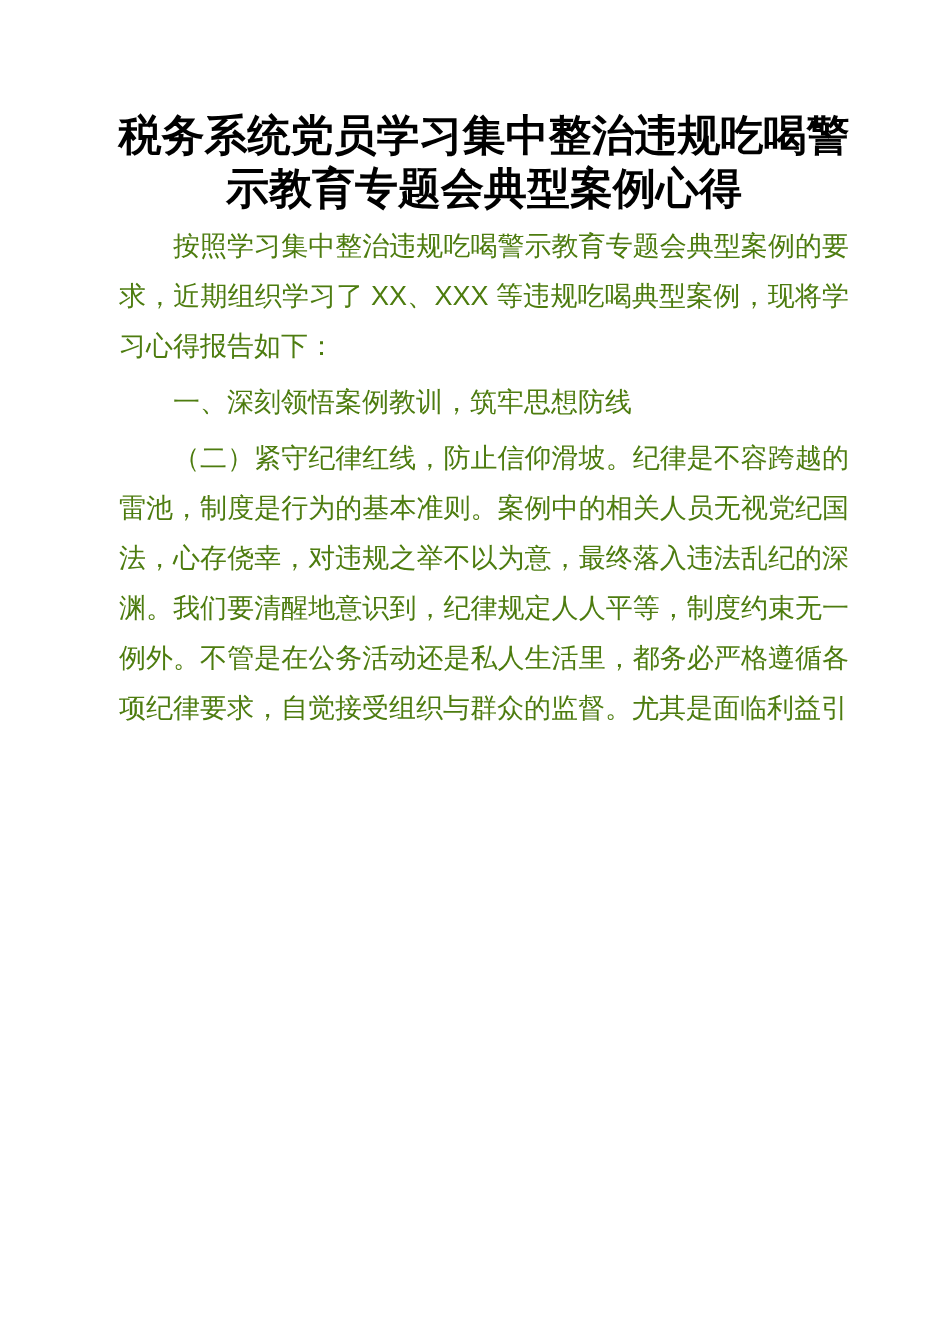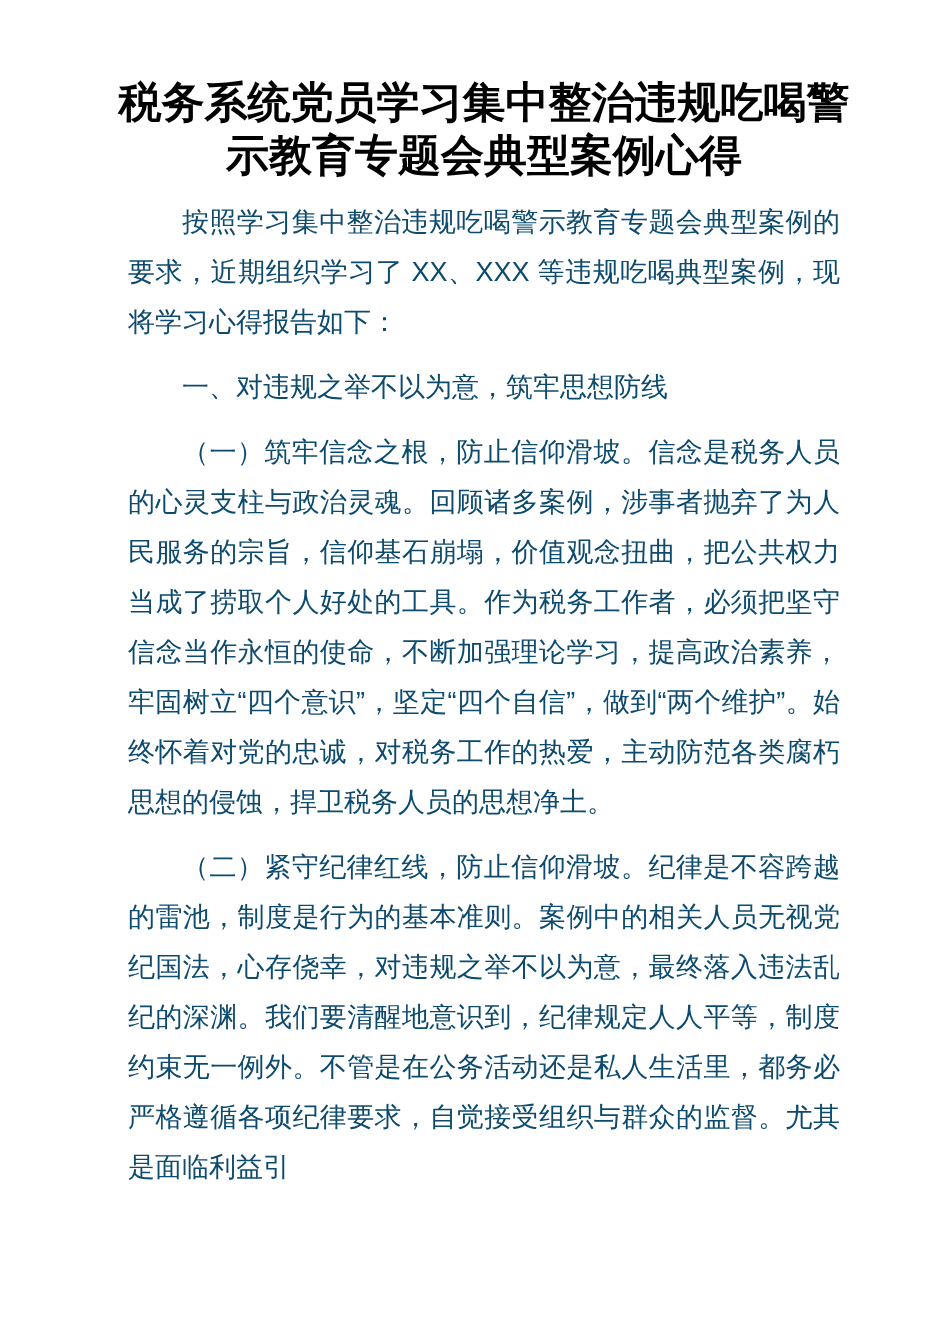--- a/index.html
+++ b/index.html
@@ -6,50 +6,49 @@
     margin: 0;
     padding: 0;
     background: #ffffff;
   }
   .page {
     position: relative;
     width: 950px;
     height: 1344px;
     background: #ffffff;
     box-sizing: border-box;
-    padding: 76px 95px 0 113px;
+    padding: 109px 95px 0 113px;
     color: #000000;
     font-family: "Liberation Sans", sans-serif;
     overflow: hidden;
   }
   .doc-title {
     font-size: 43px;
     line-height: 53px;
     font-weight: bold;
     text-align: center;
     color: #000000;
     margin: 0 0 0 0;
     letter-spacing: 0;
   }
   .para {
     font-size: 27px;
     line-height: 50px;
     text-align: justify;
     text-indent: 2em;
-    margin: 15px;
-    color: #0c4a6e;
+    margin: 6px;
+    color: #4d7c0f;
     word-break: break-all;
   }
 </style>
 </head>
 <body>
 
 <div class="page">
   <h1 class="doc-title">税务系统党员学习集中整治违规吃喝警示教育专题会典型案例心得</h1>
 
   <p class="para">按照学习集中整治违规吃喝警示教育专题会典型案例的要求，近期组织学习了 XX、XXX 等违规吃喝典型案例，现将学习心得报告如下：</p>
 
-  <p class="para">一、对违规之举不以为意，筑牢思想防线</p>
+  <p class="para">一、深刻领悟案例教训，筑牢思想防线</p>
 
-  <p class="para">（一）筑牢信念之根，防止信仰滑坡。信念是税务人员的心灵支柱与政治灵魂。回顾诸多案例，涉事者抛弃了为人民服务的宗旨，信仰基石崩塌，价值观念扭曲，把公共权力当成了捞取个人好处的工具。作为税务工作者，必须把坚守信念当作永恒的使命，不断加强理论学习，提高政治素养，牢固树立“四个意识”，坚定“四个自信”，做到“两个维护”。始终怀着对党的忠诚，对税务工作的热爱，主动防范各类腐朽思想的侵蚀，捍卫税务人员的思想净土。</p>
 
   <p class="para">（二）紧守纪律红线，防止信仰滑坡。纪律是不容跨越的雷池，制度是行为的基本准则。案例中的相关人员无视党纪国法，心存侥幸，对违规之举不以为意，最终落入违法乱纪的深渊。我们要清醒地意识到，纪律规定人人平等，制度约束无一例外。不管是在公务活动还是私人生活里，都务必严格遵循各项纪律要求，自觉接受组织与群众的监督。尤其是面临利益引</p>
 </div>
 
 </body></html>

